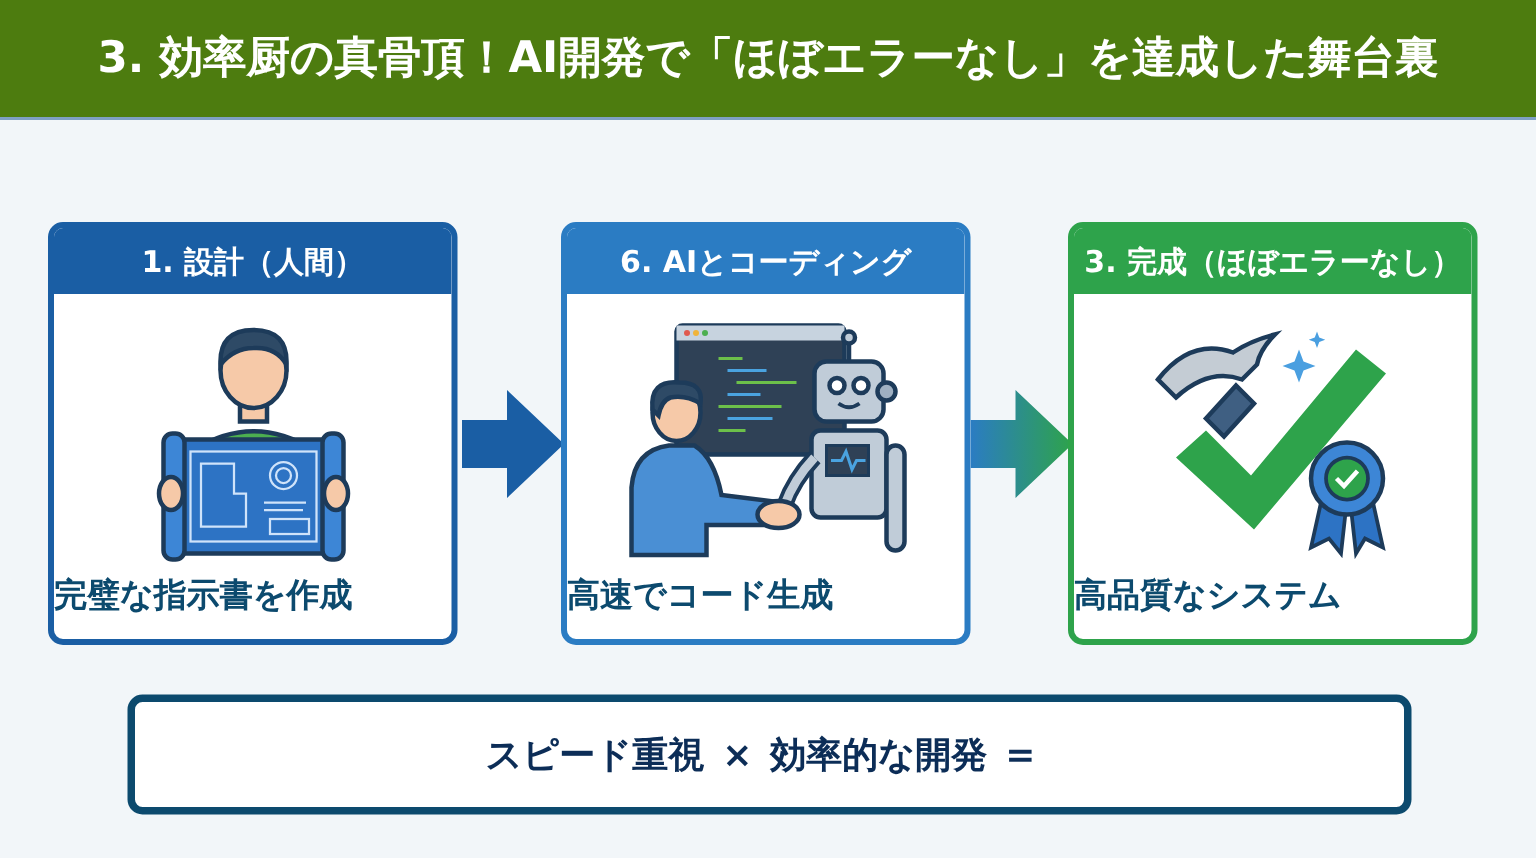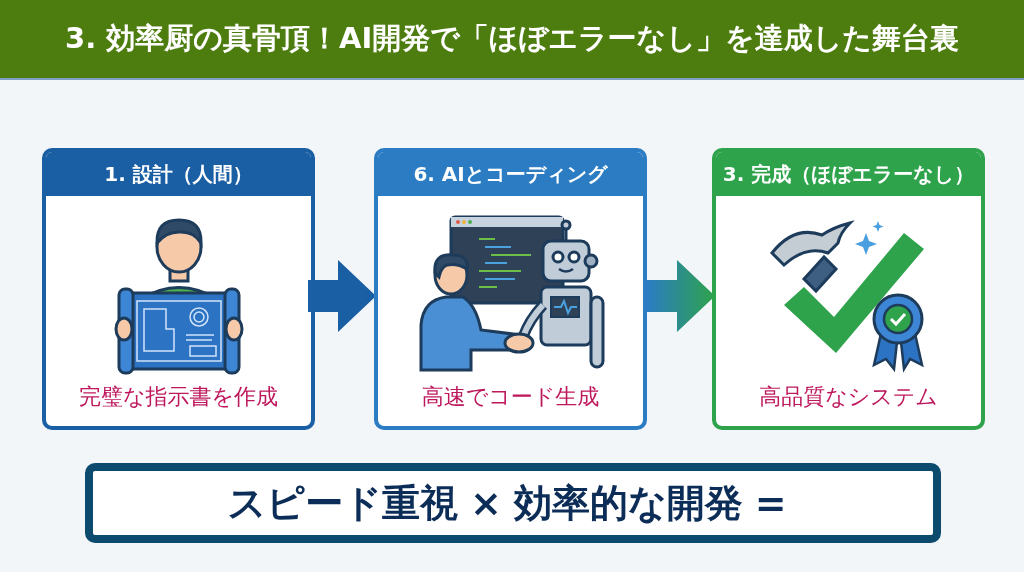--- a/index.html
+++ b/index.html
@@ -22,38 +22,38 @@
     .card {
       position: absolute; top: 148px; height: 282px; width: 273px;
       border-radius: 10px; background: #ffffff; overflow: hidden;
       border: 4px solid;
     }
     .card .card-header {
       height: 44px; display: flex; align-items: center; justify-content: center;
       color: #fff; font-size: 20px; font-weight: bold; white-space: nowrap;
     }
     .card .card-caption {
-      position: absolute; left: 0; right: 0; bottom: 14px; text-align: center;
-      font-size: 22px; font-weight: normal; color: #be185d; white-space: nowrap;
+      position: absolute; left: 0; right: 0; bottom: 14px; 
+      font-size: 22px; font-weight: bold; color: #0c4a6e; white-space: nowrap;
     }
     .card .illus { position: absolute; left: 0; right: 0; top: 48px; height: 180px; display:flex; justify-content:center; align-items:center; }
-    #card1 { left: 42px; border-color: #1a5ea4; }
+    #card1 { left: 32px; border-color: #1a5ea4; }
     #card1 .card-header { background: #1a5ea4; }
     #card2 { left: 374px; border-color: #2b7cc3; }
     #card2 .card-header { background: #2b7cc3; }
     #card3 { left: 712px; border-color: #2ea34b; }
     #card3 .card-header { background: #2ea34b; }
     .arrow { position: absolute; top: 256px; width: 68px; height: 80px; }
     #arrow1 { left: 308px; }
     #arrow2 { left: 647px; }
     .formula {
       position: absolute; left: 85px; top: 463px; width: 856px; height: 80px;
-      border: 8px solid #0c4a6e; border-radius: 10px; background: #ffffff;
+      border: 5px solid #0c4a6e; border-radius: 10px; background: #ffffff;
       display: flex; align-items: center; justify-content: center;
-      font-size: 38px; font-weight: bold; white-space: nowrap;
+      font-size: 24px; font-weight: bold; white-space: nowrap;
     }
     .formula .dark { color: #0c2d57; }
     .formula .green { color: #2ea34b; }
     .formula .op { color: #0c2d57; margin: 0 12px; }
   </style>
 </head>
 <body>
 
 <div class="header">
   <h1>3. 効率厨の真骨頂！AI開発で「ほぼエラーなし」を達成した舞台裏</h1>

